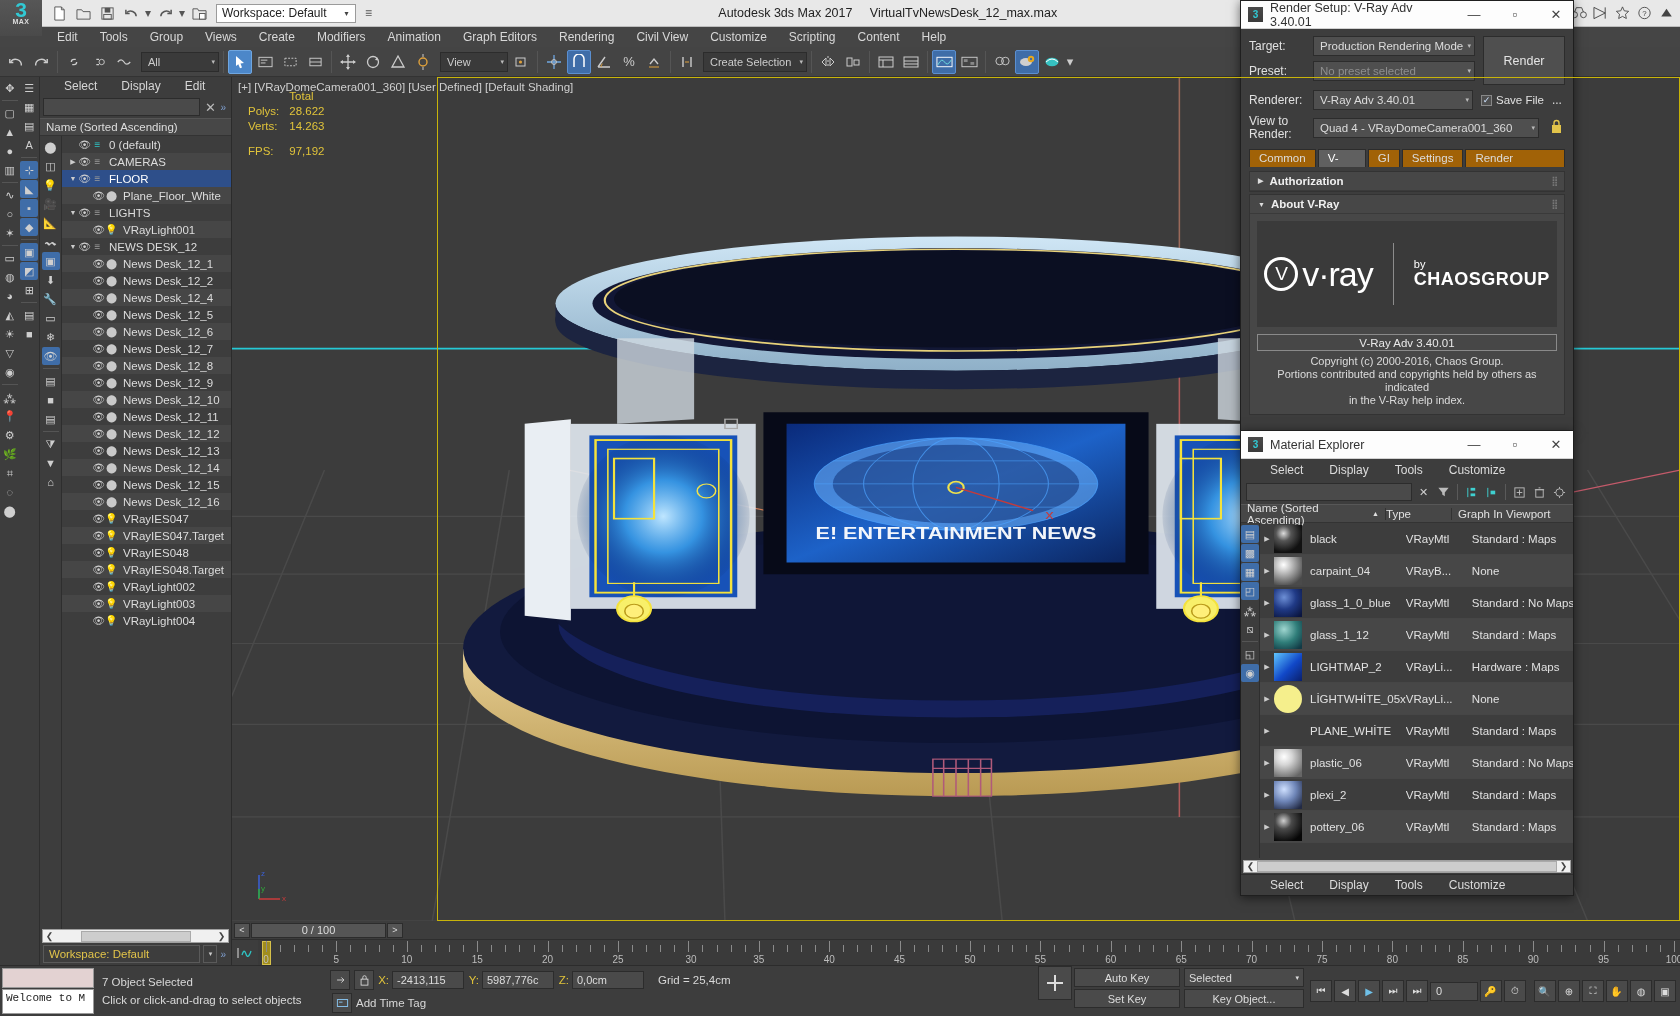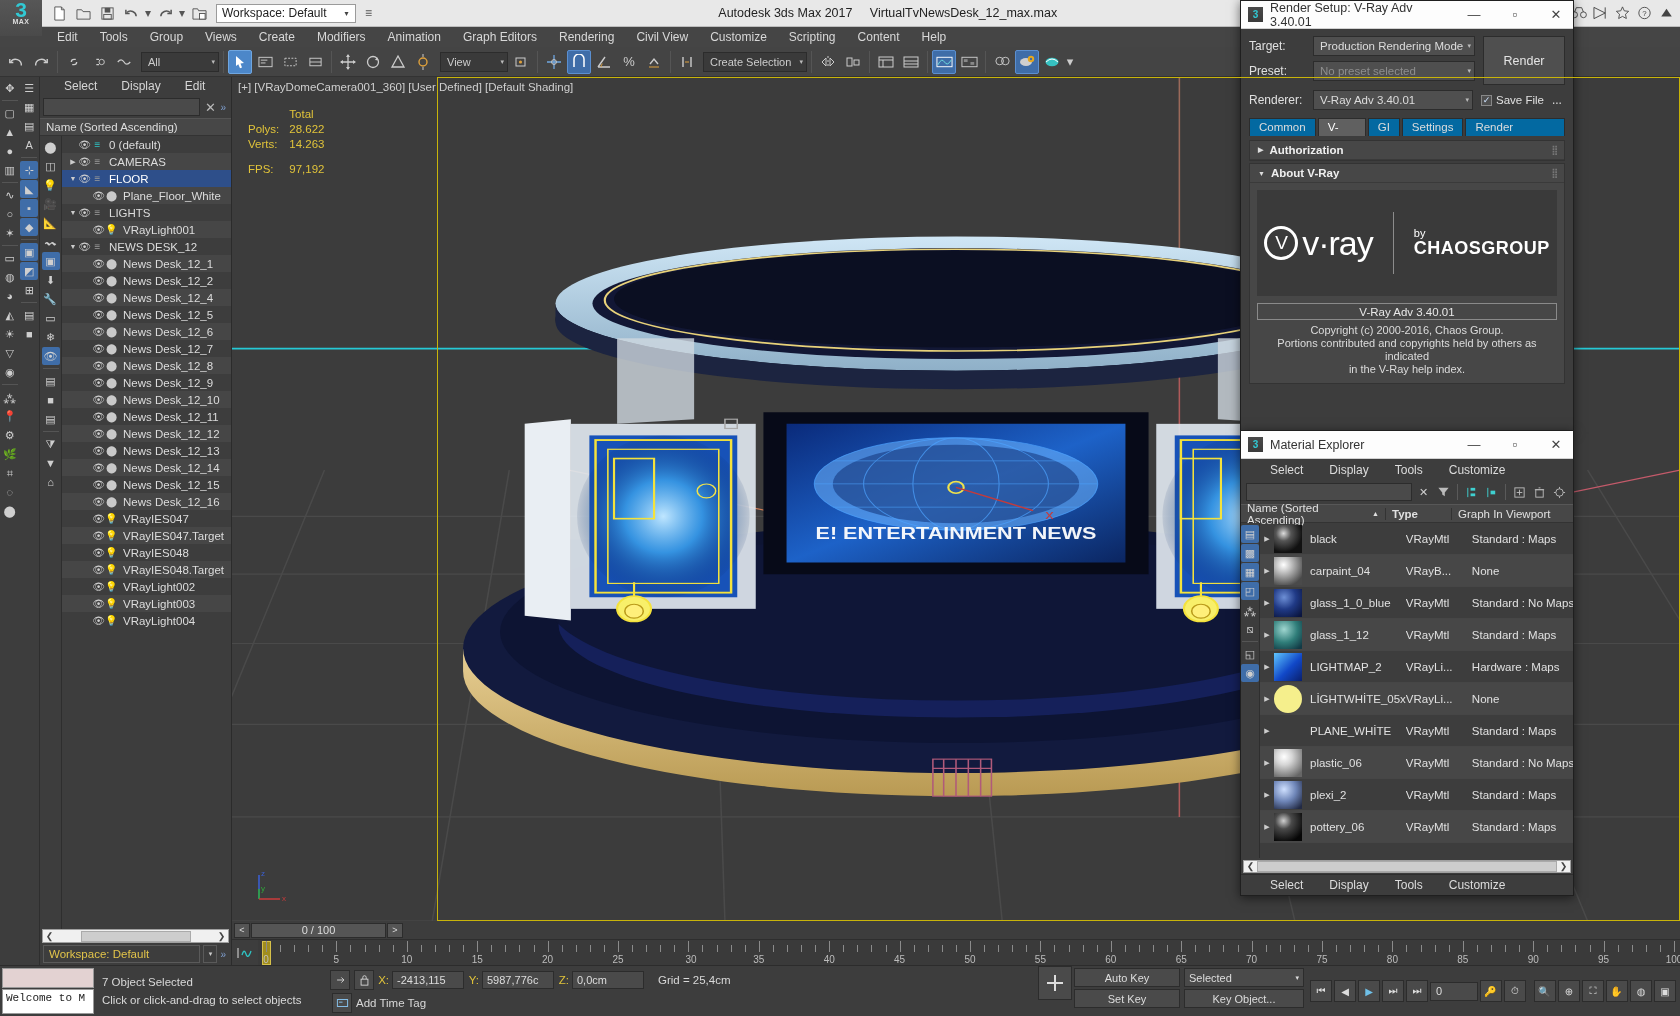--- a/index.html
+++ b/index.html
@@ -91,21 +91,21 @@
   .hscroll .ar{width:13px;text-align:center;color:#444;font-size:9px;}
   .hscroll .thumb{height:11px;background:#cdcdcd;border:1px solid #aaa;flex:0 0 110px;}
   .wsfoot{height:22px;display:flex;align-items:center;padding:0 3px;gap:3px;}
   .wsfoot .f1{flex:1;height:18px;border:1px solid #5a5a5a;background:#3d3d3d;color:#e2c44a;font-size:11.5px;display:flex;align-items:center;padding-left:5px;}
   .wsfoot .f2{width:14px;height:18px;border:1px solid #5a5a5a;display:flex;align-items:center;justify-content:center;font-size:7px;color:#ccc;}
 
   
   .vpwrap{flex:1;position:relative;min-width:0;background:#2b2b2b;display:flex;flex-direction:column;}
   .viewport{flex:1;position:relative;overflow:hidden;background:#3c3c3c;}
   .vplabel{position:absolute;left:6px;top:4px;font-size:11.5px;color:#cfcfcf;z-index:4;}
-  .vpstats{position:absolute;left:16px;top:30px;font-size:11.5px;color:#e0c33a;z-index:4;line-height:15px;}
+  .vpstats{position:absolute;left:16px;top:12px;font-size:11.5px;color:#e0c33a;z-index:4;line-height:15px;}
   .vpstats table{border-collapse:collapse;}
   .vpstats td{padding:0 10px 0 0;font-size:11.5px;color:#e0c33a;}
   .vpstats td.v{color:#e0c33a;}
   .vpaxis{position:absolute;left:22px;bottom:14px;width:40px;height:40px;z-index:4;}
   .vpborder{position:absolute;z-index:6;border:1px solid #c8b40a;pointer-events:none;}
 
   
   .timerow{height:18px;background:#3d3d3d;display:flex;align-items:center;gap:1px;padding:0 2px;flex:0 0 auto;}
   .tmbtn{width:16px;height:15px;background:#555;border:1px solid #2c2c2c;color:#ddd;font-size:9px;display:flex;align-items:center;justify-content:center;}
   .tmfield{flex:0 0 auto;width:135px;height:15px;background:#555;border:1px solid #2c2c2c;color:#ddd;font-size:11px;display:flex;align-items:center;justify-content:center;}
@@ -150,21 +150,21 @@
   .rsrow{display:flex;align-items:center;gap:8px;}
   .rslbl{width:56px;font-size:12px;color:#e0e0e0;}
   .rscombo{flex:1;height:20px;background:#4f4f4f;border:1px solid #2c2c2c;display:flex;align-items:center;padding:0 3px 0 6px;font-size:11.5px;color:#dcdcdc;}
   .rscombo.dim{color:#8e8e8e;}
   .rscombo .ar{margin-left:auto;font-size:7px;color:#bbb;}
   .renderbtn{width:82px;height:49px;background:#4f4f4f;border:1px solid #2c2c2c;display:flex;align-items:center;justify-content:center;font-size:12.5px;color:#e4e4e4;}
   .savefile{display:flex;align-items:center;gap:4px;font-size:11.5px;color:#e0e0e0;}
   .chk{width:11px;height:11px;border:1px solid #888;background:#4f4f4f;color:#cfe3ff;font-size:9px;display:flex;align-items:center;justify-content:center;}
   .lockico{width:18px;text-align:center;color:#e2c44a;font-size:13px;}
   .rstabs{display:flex;align-items:flex-end;padding:4px 8px 0 8px;gap:2px;}
-  .rstab{padding:0 9px;height:18px;line-height:17px;font-size:11.5px;color:#dcdcdc;background:#0369a1;border:1px solid #2c2c2c;border-bottom:none;}
+  .rstab{padding:0 9px;height:18px;line-height:17px;font-size:11.5px;color:#dcdcdc;background:#a16207;border:1px solid #2c2c2c;border-bottom:none;}
   .rstab.sel{background:#606060;color:#fff;}
   .rollout{margin:0 8px;background:#474747;border:1px solid #333;}
   .rollhdr{height:19px;display:flex;align-items:center;gap:6px;padding-left:8px;font-size:11.5px;font-weight:bold;color:#efefef;background:#474747;border-bottom:1px solid #3a3a3a;}
   .rollhdr .tri{font-size:7px;color:#ddd;}
   .rollhdr .grip{margin-left:auto;margin-right:6px;color:#777;font-size:9px;}
   .vraypanel{margin:7px;background:#3a3a3a;height:106px;display:flex;align-items:center;justify-content:center;gap:22px;}
   .vraylogo{display:flex;align-items:center;gap:20px;}
   .vraytxt{font-size:34px;color:#fff;letter-spacing:-1px;display:flex;align-items:center;gap:4px;}
   .vrayring{width:34px;height:34px;border:3px solid #fff;border-radius:50%;display:flex;align-items:center;justify-content:center;font-size:19px;color:#fff;}
   .vdivider{width:1px;height:62px;background:#8c8c8c;}
@@ -178,21 +178,21 @@
   .memenu{height:21px;display:flex;align-items:center;padding-left:16px;background:#3d3d3d;}
   .memenu span{padding:0 13px;font-size:12px;color:#dcdcdc;}
   .mesearchrow{height:24px;display:flex;align-items:center;gap:3px;padding:2px 5px;}
   .mesearch{flex:1;height:18px;background:#4a4a4a;border:1px solid #2c2c2c;}
   .meicon{width:17px;height:18px;display:flex;align-items:center;justify-content:center;font-size:11px;color:#cfcfcf;}
   .meicon.tealbox{color:#3fd0d0;}
   .mevsep{width:1px;height:16px;background:#5a5a5a;margin:0 2px;}
   .mehdr{height:19px;background:#474747;border-top:1px solid #575757;border-bottom:1px solid #333;display:flex;align-items:center;font-size:11.5px;color:#e0e0e0;}
   .mehdr .c1{flex:1;padding-left:6px;display:flex;align-items:center;}
   .mehdr .sortar{font-size:7px;margin-left:auto;padding-right:6px;}
-  .mehdr .c2{width:66px;border-left:1px solid #333;padding-left:6px;font-weight:bold;}
+  .mehdr .c2{width:66px;border-left:1px solid #333;}
   .mehdr .c3{width:122px;border-left:1px solid #333;padding-left:6px;}
   .melist{flex:1;overflow:hidden;display:flex;}
   .meleft{width:22px;background:#3d3d3d;display:flex;flex-direction:column;align-items:center;padding-top:2px;gap:1px;border-right:1px solid #2e2e2e;}
   .merows{flex:1;}
   .merow{height:32px;display:flex;align-items:center;font-size:11.5px;color:#e0e0e0;border-bottom:1px solid #464646;}
   .merow.alt{background:#474747;}
   .merow .exp{width:14px;text-align:center;font-size:7px;color:#ccc;}
   .sphere{width:28px;height:28px;flex:0 0 28px;border-radius:0;}
   .mename{flex:1;padding-left:8px;white-space:nowrap;overflow:hidden;}
   .metype{width:66px;white-space:nowrap;overflow:hidden;}
@@ -1233,20 +1233,33 @@
       <div class="rscombo" style="flex:0 0 160px">
         <span>V-Ray Adv 3.40.01</span>
         <span class="ar">▾</span>
       </div>
       <div class="savefile">
         <div class="chk">✓</div>
         <span>Save File</span>
       </div>
       <span style="color:#ddd;">...</span>
     </div>
+    <div class="rsrow">
+      <div class="rslbl" style="line-height:13px">View to Render:</div>
+      <div class="rscombo">
+        <span>Quad 4 - VRayDomeCamera001_360</span>
+        <span class="ar">▾</span>
+      </div>
+      <div class="lockico">
+        <svg width="13" height="15" viewBox="0 0 13 15">
+            <rect x="2" y="6" width="9" height="8" fill="#e2c44a"></rect>
+            <path d="M4 6V4a2.5 2.5 0 0 1 5 0v2" fill="none" stroke="#e2c44a" stroke-width="1.4"></path>
+          </svg>
+      </div>
+    </div>
   </div>
   <div class="rstabs">
     <div class="rstab">Common</div>
     <div class="rstab sel">V-Ray</div>
     <div class="rstab">GI</div>
     <div class="rstab">Settings</div>
     <div class="rstab">Render Elements</div>
   </div>
   <div style="padding-top:4px">
     <div class="rollout" style="margin-bottom:2px">

